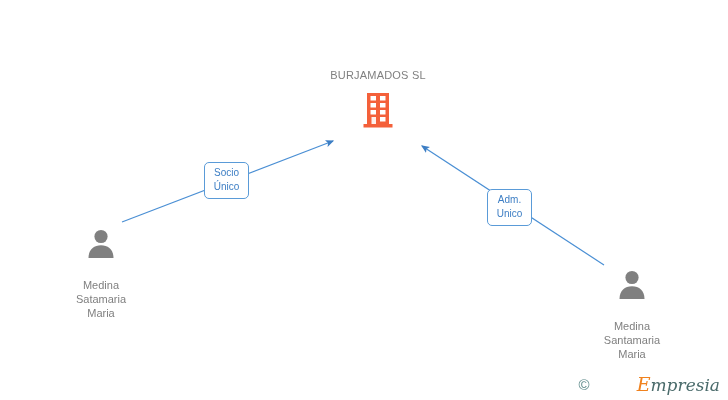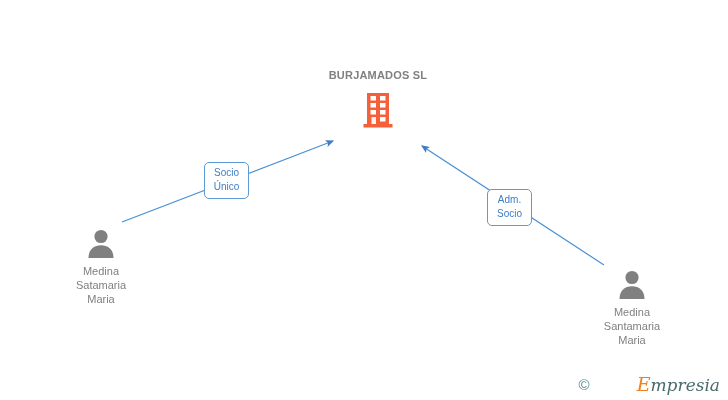--- a/index.html
+++ b/index.html
@@ -34,21 +34,21 @@
   
   .company-node {
     position: absolute;
     left: 317px;
     top: 68px;
     width: 122px;
     text-align: center;
   }
   .company-title {
     font-size: 11px;
-    font-weight: bold;
+    font-weight: normal;
     color: #808080;
     letter-spacing: 0.2px;
     white-space: nowrap;
     line-height: 14px;
   }
   .company-icon-wrap {
     margin-top: 8px;
     height: 40px;
     display: flex;
     align-items: center;
@@ -63,21 +63,21 @@
   }
   .person-node.left  { left: 42px;  top: 224px; }
   .person-node.right { left: 573px; top: 265px; }
   .person-icon-wrap {
     height: 34px;
     display: flex;
     align-items: flex-end;
     justify-content: center;
   }
   .person-name {
-    margin-top: 6px;
+    margin-top: 20px;
     font-size: 11px;
     color: #808080;
     line-height: 14px;
     white-space: pre-line;
   }
 
   
   .relation-label {
     position: absolute;
     box-sizing: border-box;
@@ -183,20 +183,20 @@
     </div>
     <div class="person-name">Medina
 Santamaria
 Maria</div>
   </div>
 
   <div class="relation-label socio">Socio
 Único</div>
 
   <div class="relation-label adm">Adm.
-Socio</div>
+Unico</div>
 
   <div class="watermark">
     <span class="wm-copy">©</span>
     <span class="wm-brand"><span class="wm-e">E</span><span>mpresia</span></span>
   </div>
 
 </div>
 
 </body></html>

